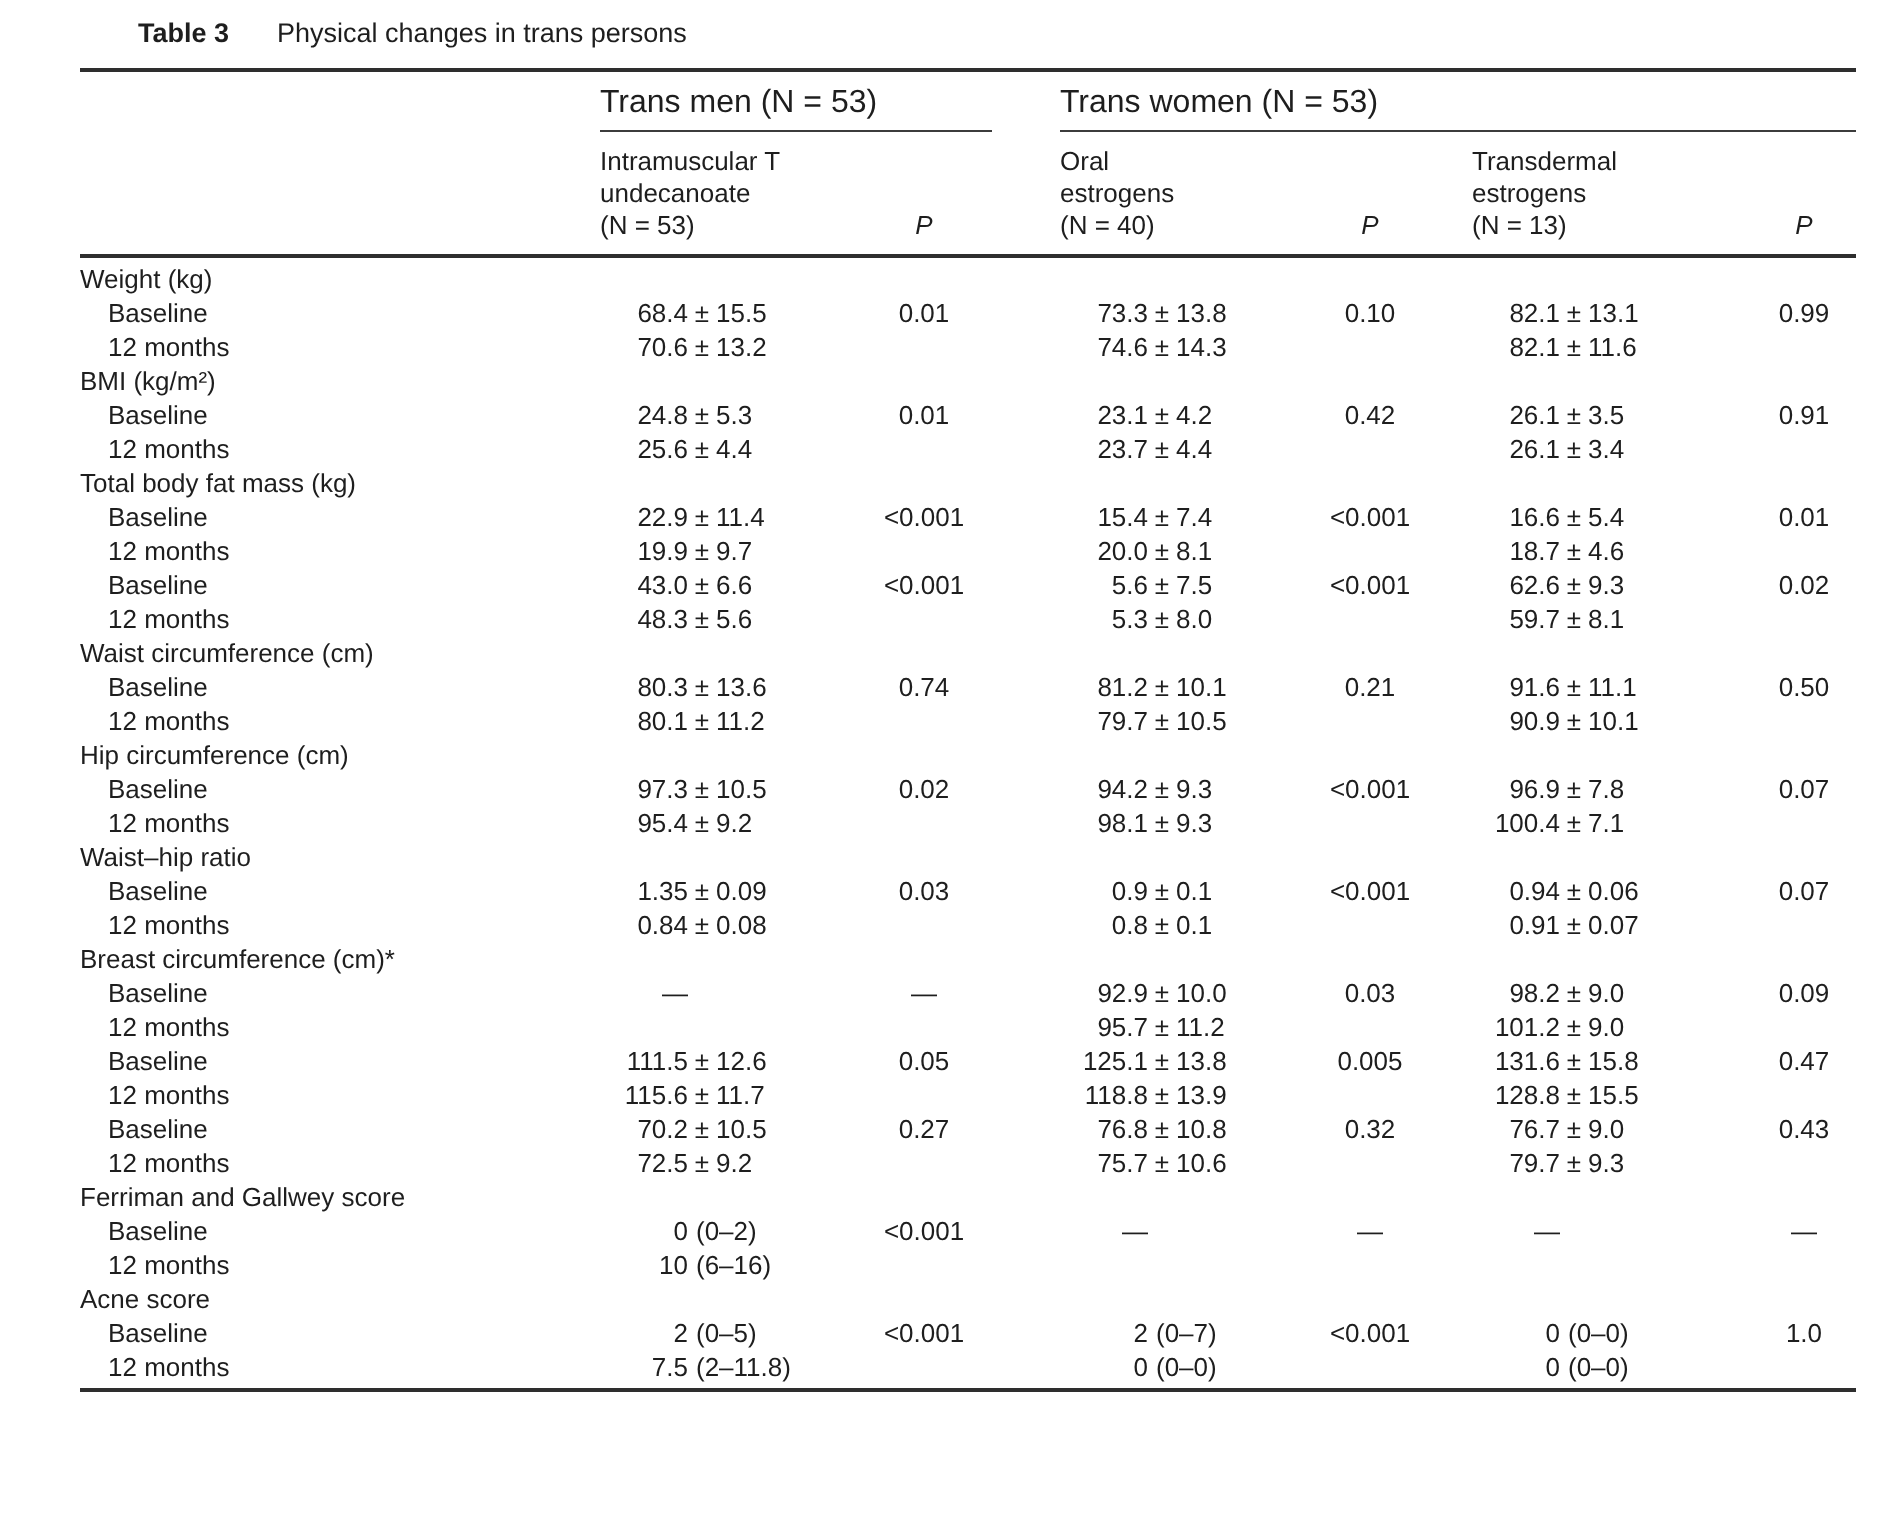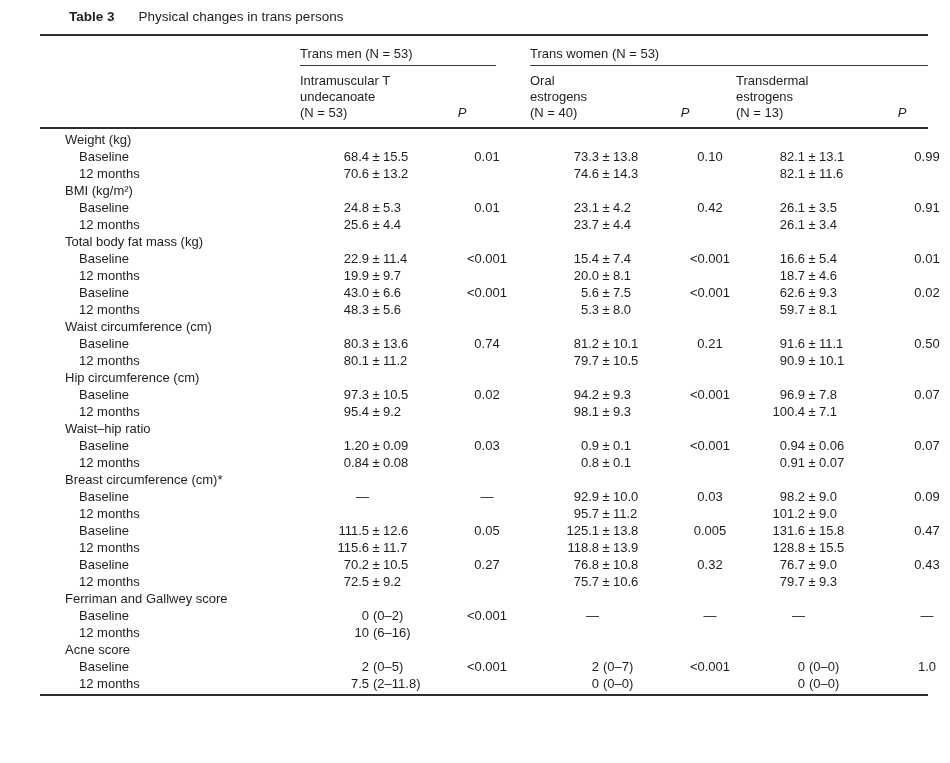--- a/index.html
+++ b/index.html
@@ -10,21 +10,21 @@
     -webkit-font-smoothing:antialiased;
     position:relative;
   }
   .sheet{position:absolute;left:40px;top:8px;width:888px;}
   .title-row{font-size:13.5px;line-height:18px;margin-bottom:8px;margin-left:29px;}
   .title-label{font-weight:bold;}
   .title-caption{margin-left:24px;}
   .rule-heavy{border:none;border-top:2px solid #2e2e2e;margin:0;}
   .grid{display:grid;grid-template-columns:260px 128px 68px 34px 120px 70px 16px 140px 52px;}
   
-  .group-row{min-height:30px;align-items:end;font-size:13px;}
+  .group-row{min-height:30px;align-items:end;font-size:16px;}
   .group-span-tm{grid-column:2/4;border-bottom:1.5px solid #3c3c3c;padding-bottom:4px;}
   .group-span-tw{grid-column:5/10;border-bottom:1.5px solid #3c3c3c;padding-bottom:4px;}
   
   .subhead-row{align-items:end;font-size:13px;line-height:16px;padding:7px 0 6px 0;}
   .treat{white-space:pre-line;}
   .col-tm-val{grid-column:2;}
   .col-tm-p{grid-column:3;text-align:center;}
   .col-oral-val{grid-column:5;}
   .col-oral-p{grid-column:6;text-align:center;}
   .col-td-val{grid-column:8;}
@@ -35,21 +35,21 @@
   .grid-row{line-height:17px;}
   .row-label{grid-column:1;white-space:nowrap;}
   .row-label.indent{padding-left:14px;}
   .section-label{grid-column:1/-1;white-space:nowrap;}
   .vcell{display:flex;white-space:nowrap;}
   .v1{flex:0 0 44px;text-align:right;}
   .pm{flex:0 0 14px;text-align:center;}
   .pm.narrow{flex:0 0 4px;}
   .v2{flex:1 1 auto;text-align:left;}
   .pcell{text-align:center;white-space:nowrap;}
-  .tbody-wrap{padding:2px 0 2px 0;margin-left:25px;}
+  .tbody-wrap{padding:2px 0 2px 0;}
 </style>
 </head>
 <body>
 
 <div class="sheet">
 
   <div class="title-row">
     <span class="title-label">Table 3</span><span class="title-caption">Physical changes in trans persons</span>
   </div>
 
@@ -344,21 +344,21 @@
           <span class="v2">7.1</span>
         </div>
         <div class="pcell col-td-p"></div>
       </div>
       <div class="grid grid-row">
         <div class="section-label">Waist–hip ratio</div>
       </div>
       <div class="grid grid-row">
         <div class="row-label indent">Baseline</div>
         <div class="vcell col-tm-val">
-          <span class="v1">1.20</span>
+          <span class="v1">1.35</span>
           <span class="pm">±</span>
           <span class="v2">0.09</span>
         </div>
         <div class="pcell col-tm-p">0.03</div>
         <div class="vcell col-oral-val">
           <span class="v1">0.9</span>
           <span class="pm">±</span>
           <span class="v2">0.1</span>
         </div>
         <div class="pcell col-oral-p">&lt;0.001</div>

